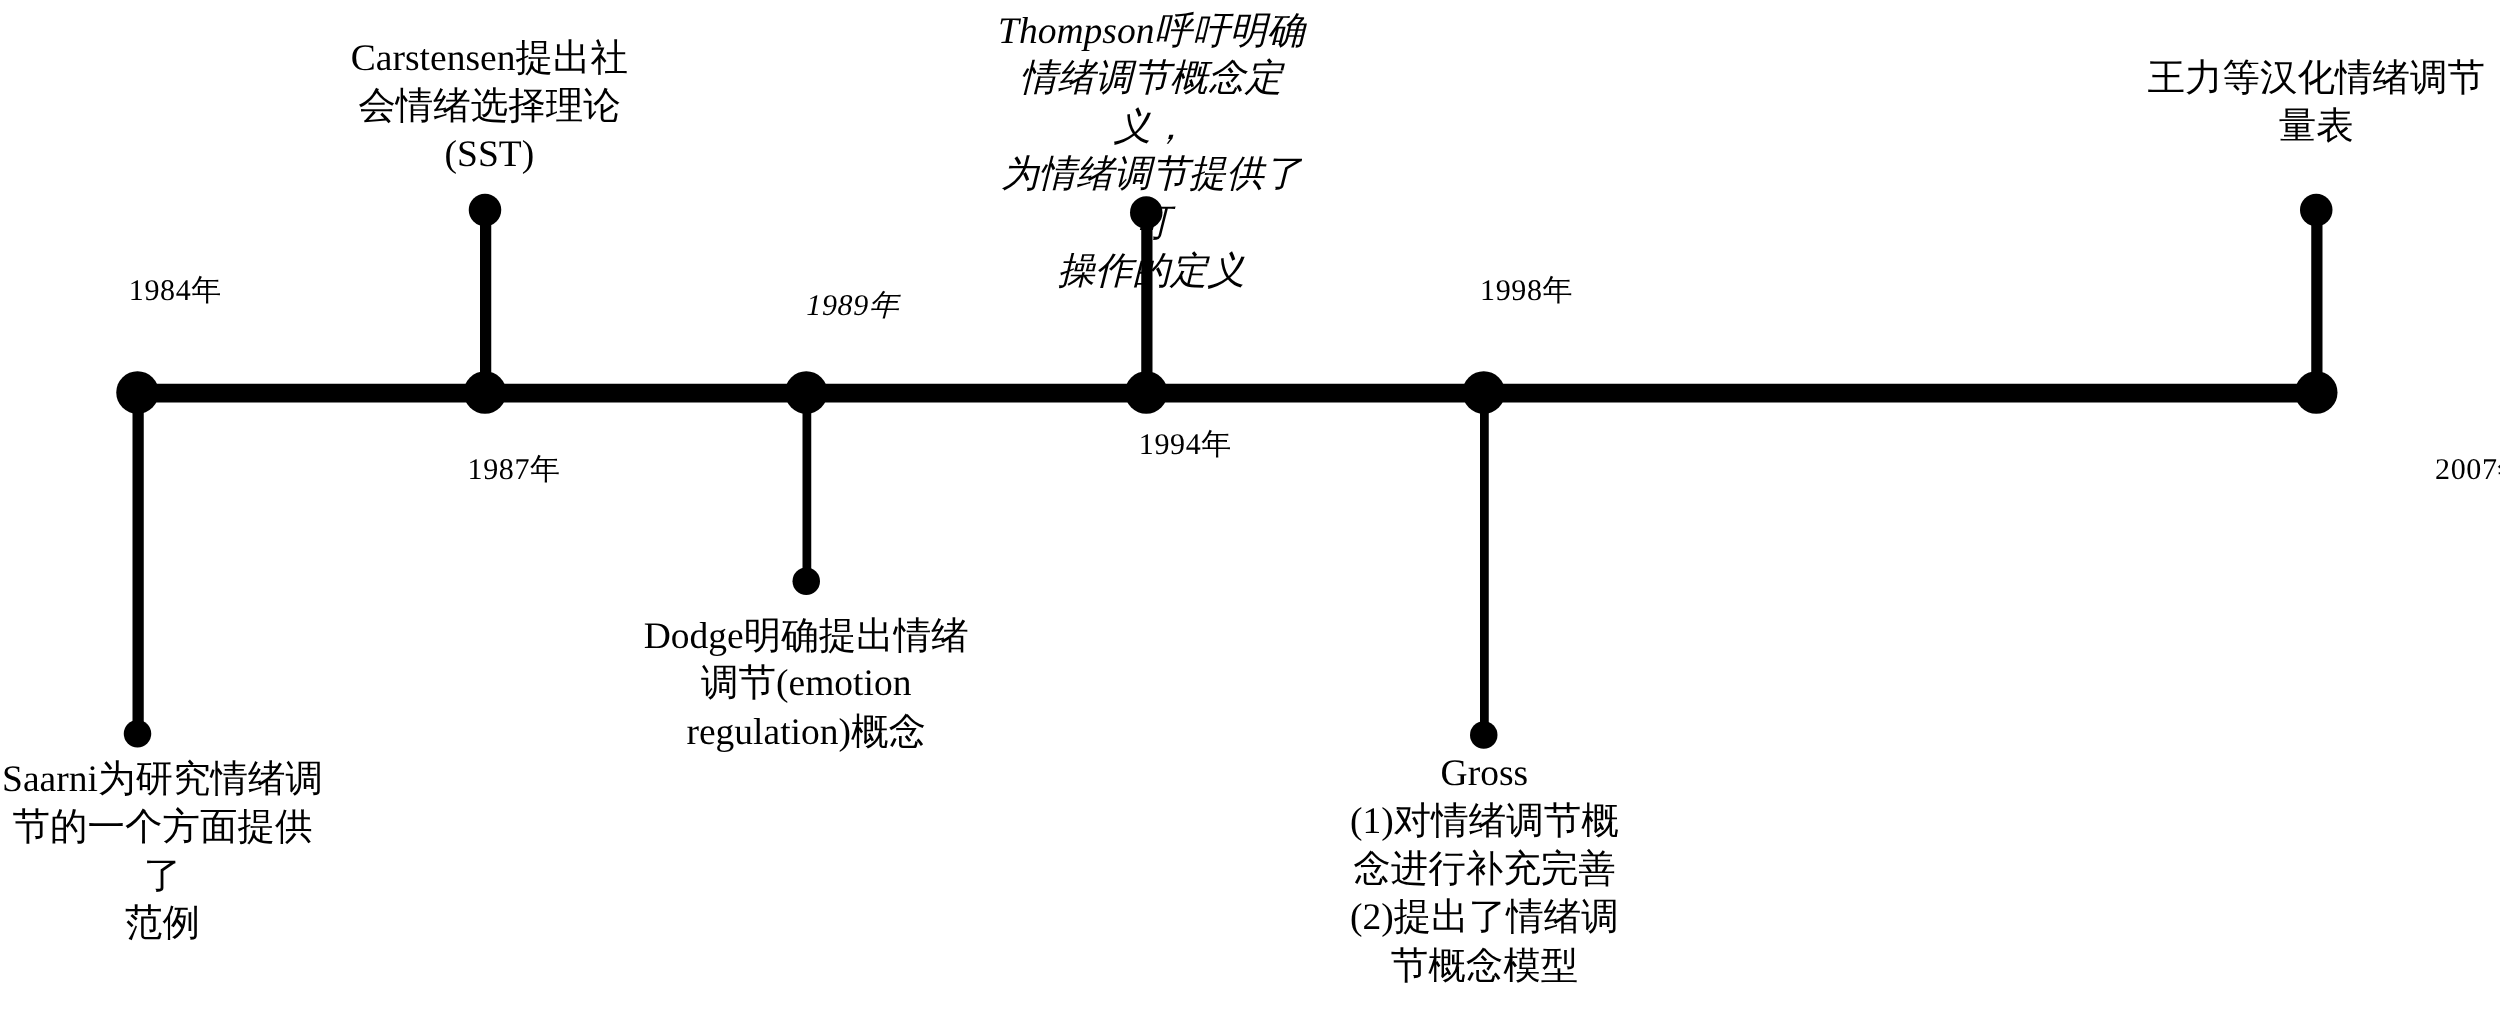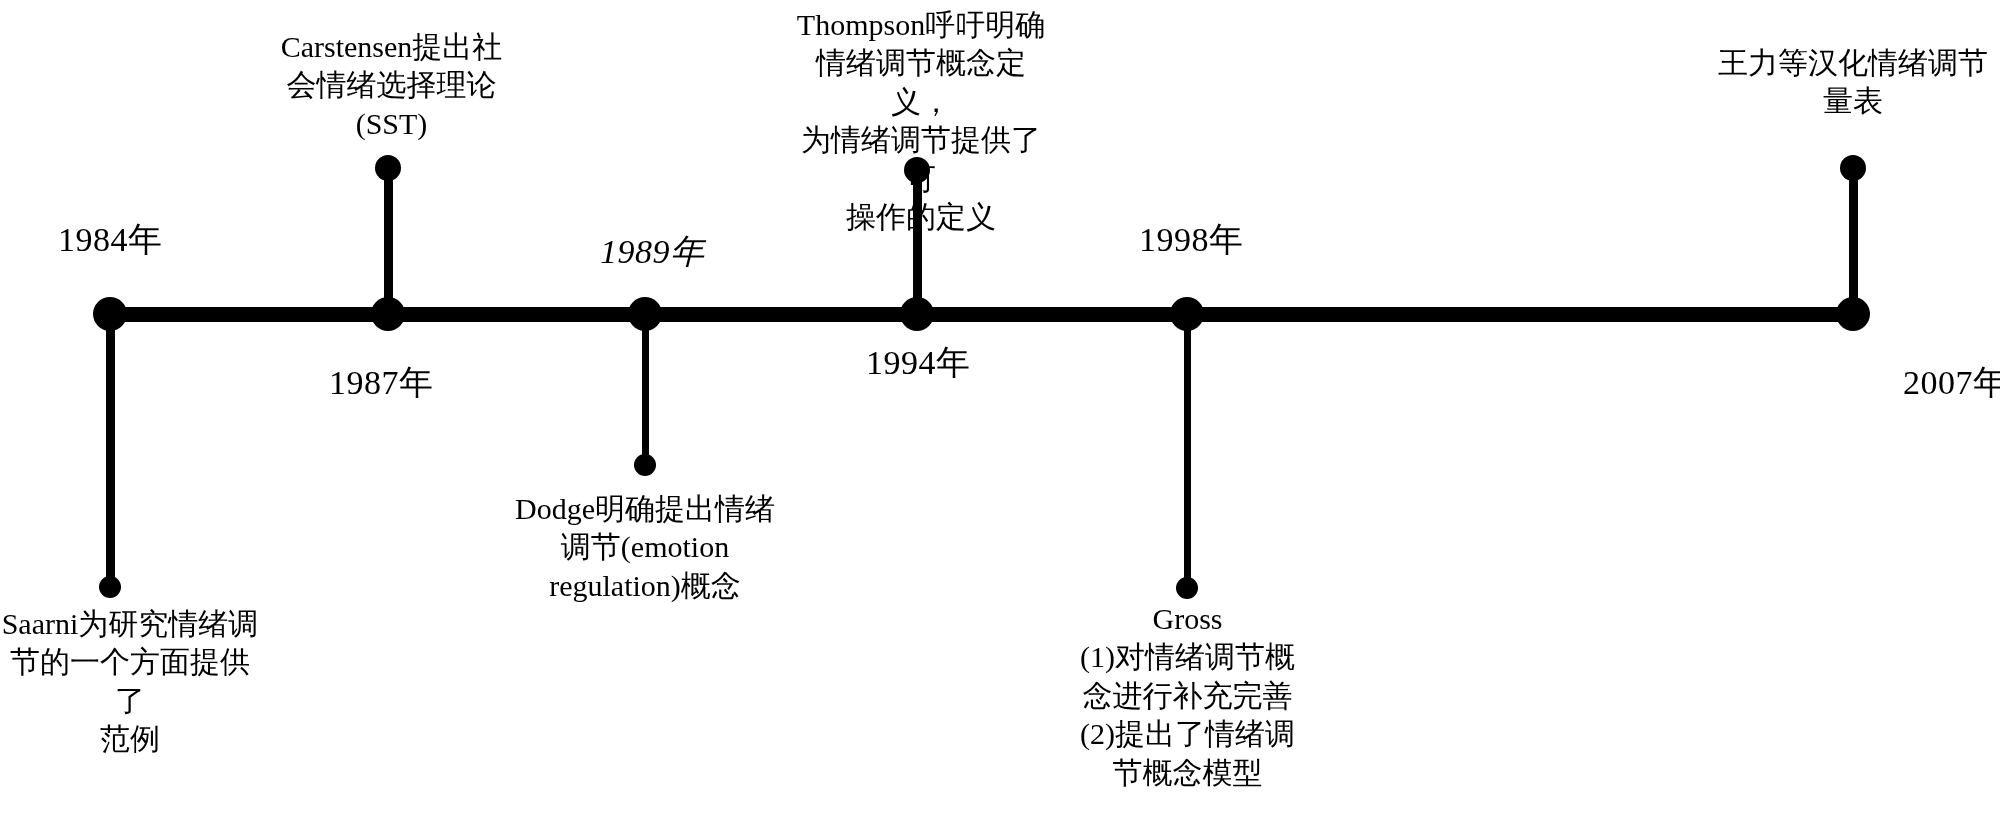--- a/index.html
+++ b/index.html
@@ -57,24 +57,25 @@
   .dot-cap-sm {
     width: 22px;
     height: 22px;
     margin-left: -11px;
     margin-top: -11px;
   }
 
   
   .year-label {
     position: absolute;
-    font-size: 34px;
+    font-size: 24px;
     line-height: 1.15;
     white-space: nowrap;
     letter-spacing: 0.5px;
+    margin-left: 45px;
   }
 
   
   .event-text {
     position: absolute;
     font-size: 30px;
     line-height: 1.28;
     text-align: center;
     white-space: pre-line;
   }
@@ -107,21 +108,21 @@
   <div class="dot dot-cap-sm" style="left:645px; top:465px;"></div>
   <div class="year-label" style="left:600px; top:232px;font-style:italic;">1989年</div>
   <div class="event-text" style="left:510px; top:490px; width:270px;">Dodge明确提出情绪
 调节(emotion
 regulation)概念</div>
 
   <div class="dot dot-node" style="left:917px; top:314px;"></div>
   <div class="stem" style="left:917px; top:170px; height:144px;"></div>
   <div class="dot dot-cap" style="left:917px; top:170px;"></div>
   <div class="year-label" style="left:866px; top:343px;">1994年</div>
-  <div class="event-text" style="left:787px; top:6px; width:268px;">Thompson呼吁明确
+  <div class="event-text" style="left:787px; top:6px; width:268px;font-style:italic;">Thompson呼吁明确
 情绪调节概念定义，
 为情绪调节提供了可
 操作的定义</div>
 
   <div class="dot dot-node" style="left:1187px; top:314px;"></div>
   <div class="stem stem-thin" style="left:1187px; top:314px; height:274px;"></div>
   <div class="dot dot-cap-sm" style="left:1187px; top:588px;"></div>
   <div class="year-label" style="left:1139px; top:220px;text-align:right;">1998年</div>
   <div class="event-text" style="left:1055px; top:600px; width:265px;">Gross
 (1)对情绪调节概

